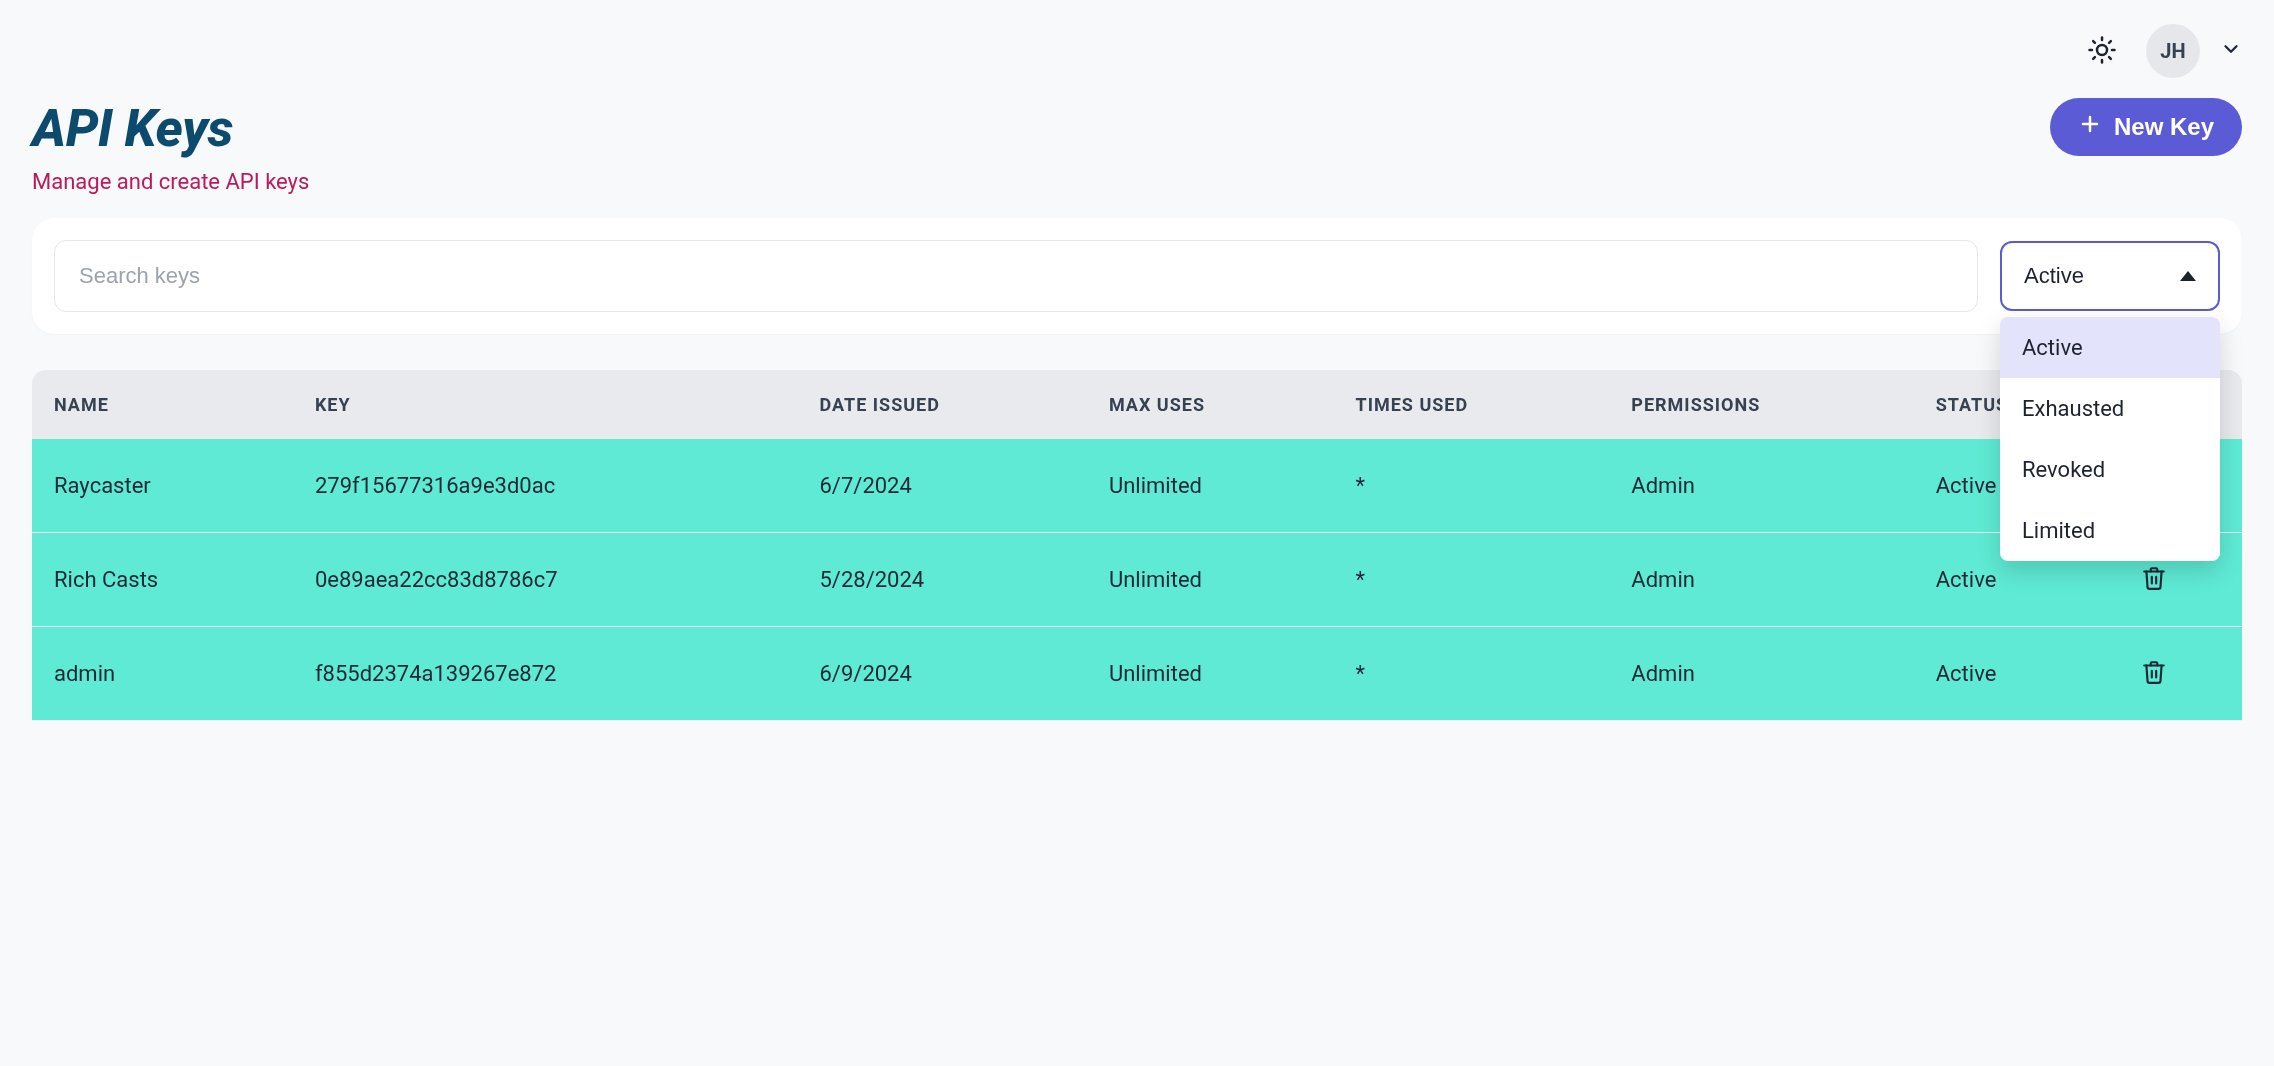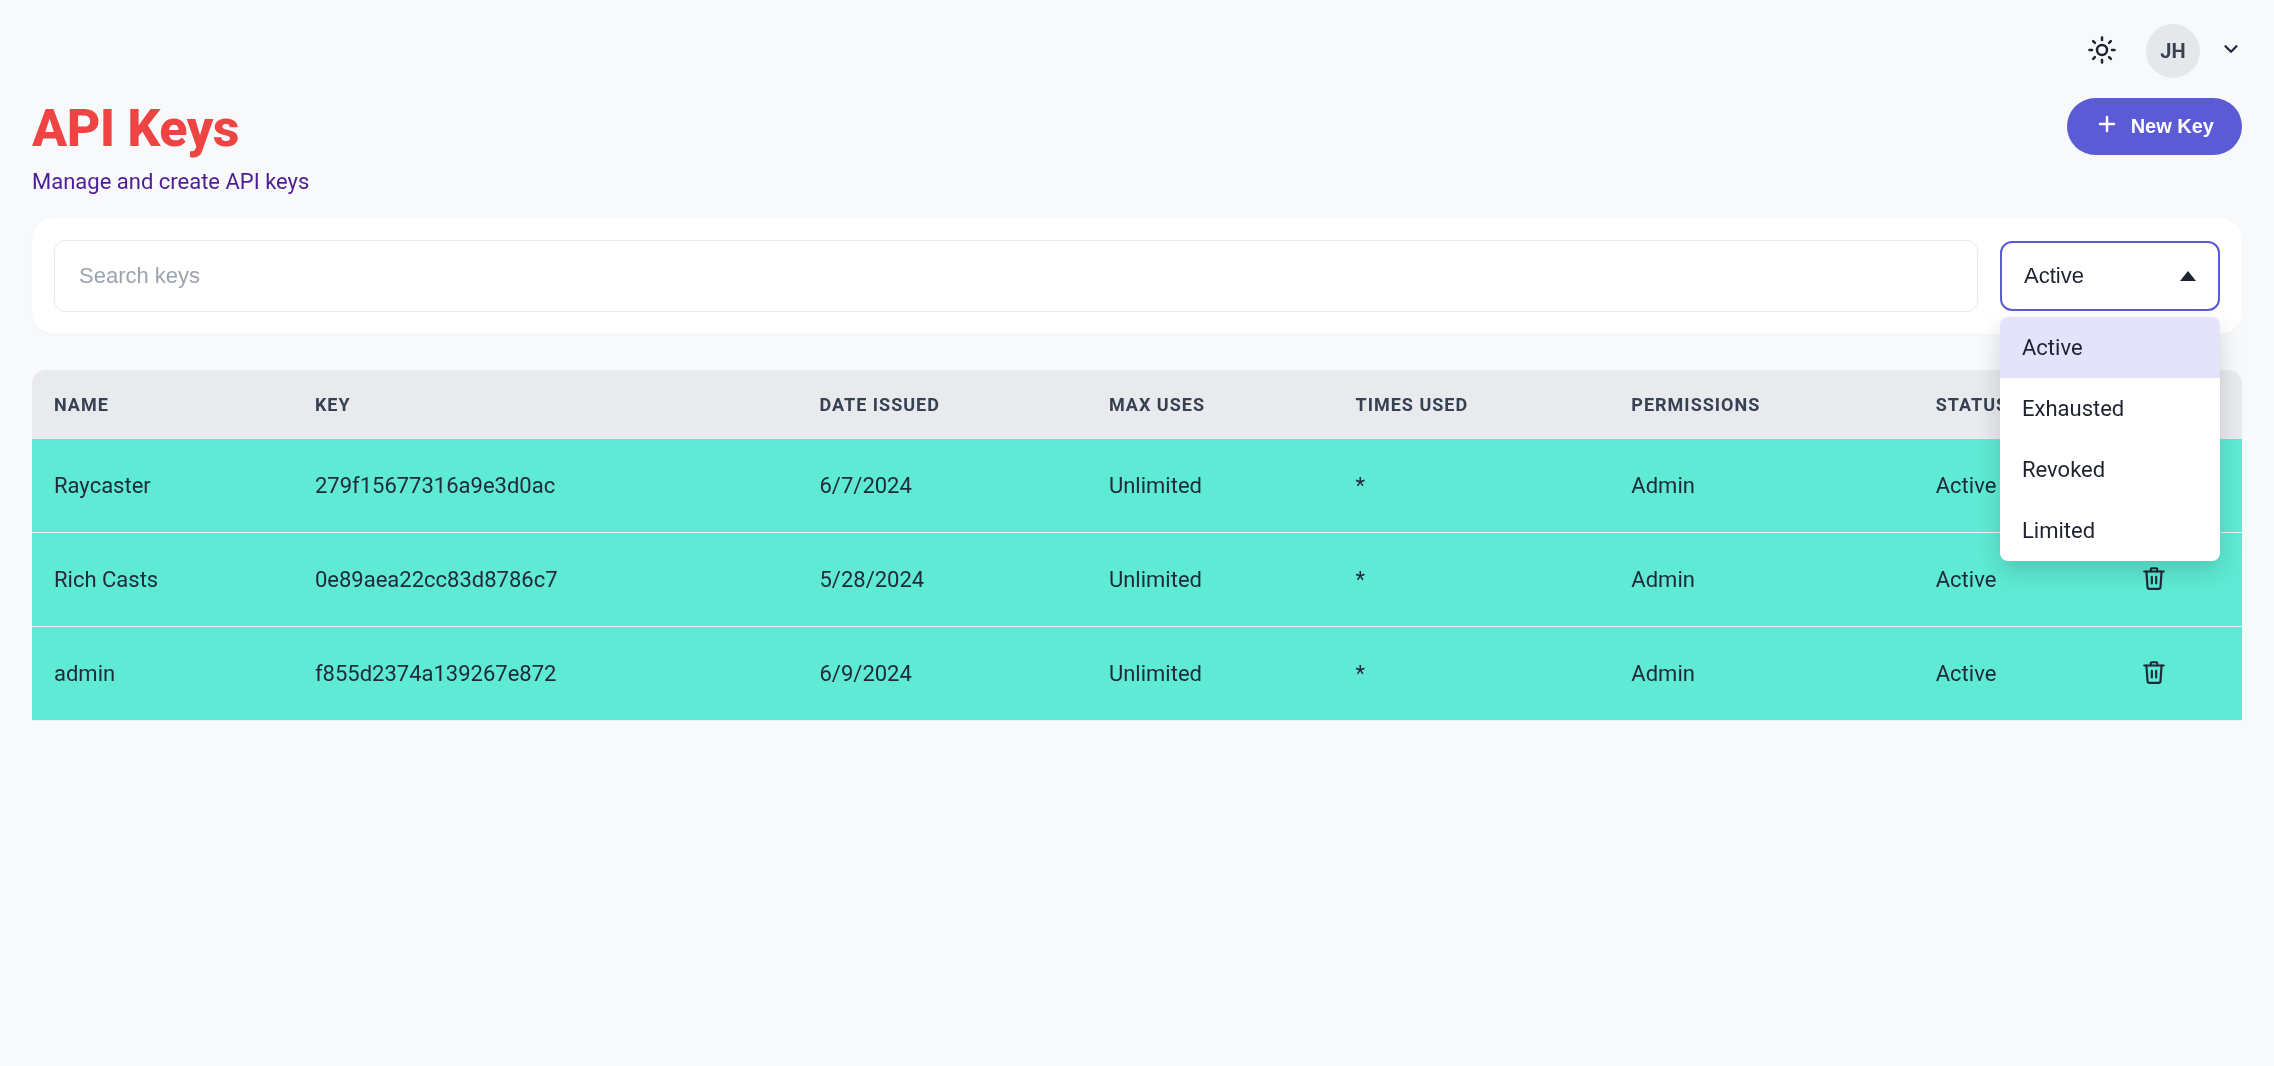--- a/index.html
+++ b/index.html
@@ -40,35 +40,36 @@
     color:#1f2937;
   }
   .page-head {
     display:flex; align-items:flex-start; justify-content:space-between;
     padding: 8px 0 24px;
   }
   .titles h1 {
     font-size: 52px;
     font-weight: 800;
     letter-spacing: -0.5px;
-    color:#ef4444;
+    color:#0c4a6e;
+    font-style:italic;
   }
   .titles p {
     margin-top: 10px;
     font-size: 22px;
-    color:#4c1d95;
+    color:#be185d;
   }
   .new-key-btn {
     display:flex; align-items:center; gap:12px;
     background:#5b5bd6;
     color:#fff;
     border:none;
     border-radius: 32px;
     padding: 14px 28px;
-    font-size: 20px;
+    font-size: 24px;
     font-weight:600;
     cursor:pointer;
   }
   .new-key-btn svg { stroke:#fff; }
   .search-card {
     background:#fff;
     border-radius: 22px;
     padding: 22px;
     display:flex; gap: 22px; align-items:center;
     margin-bottom: 36px;

